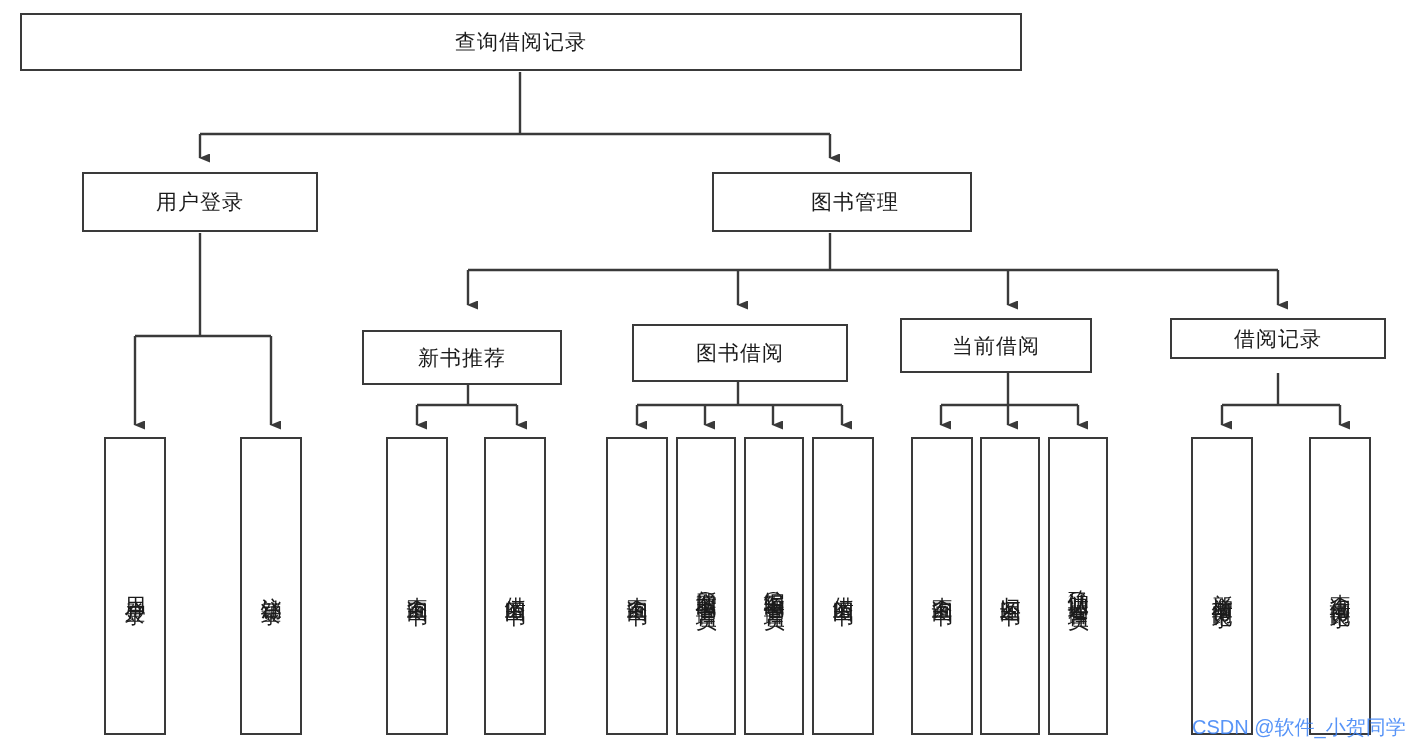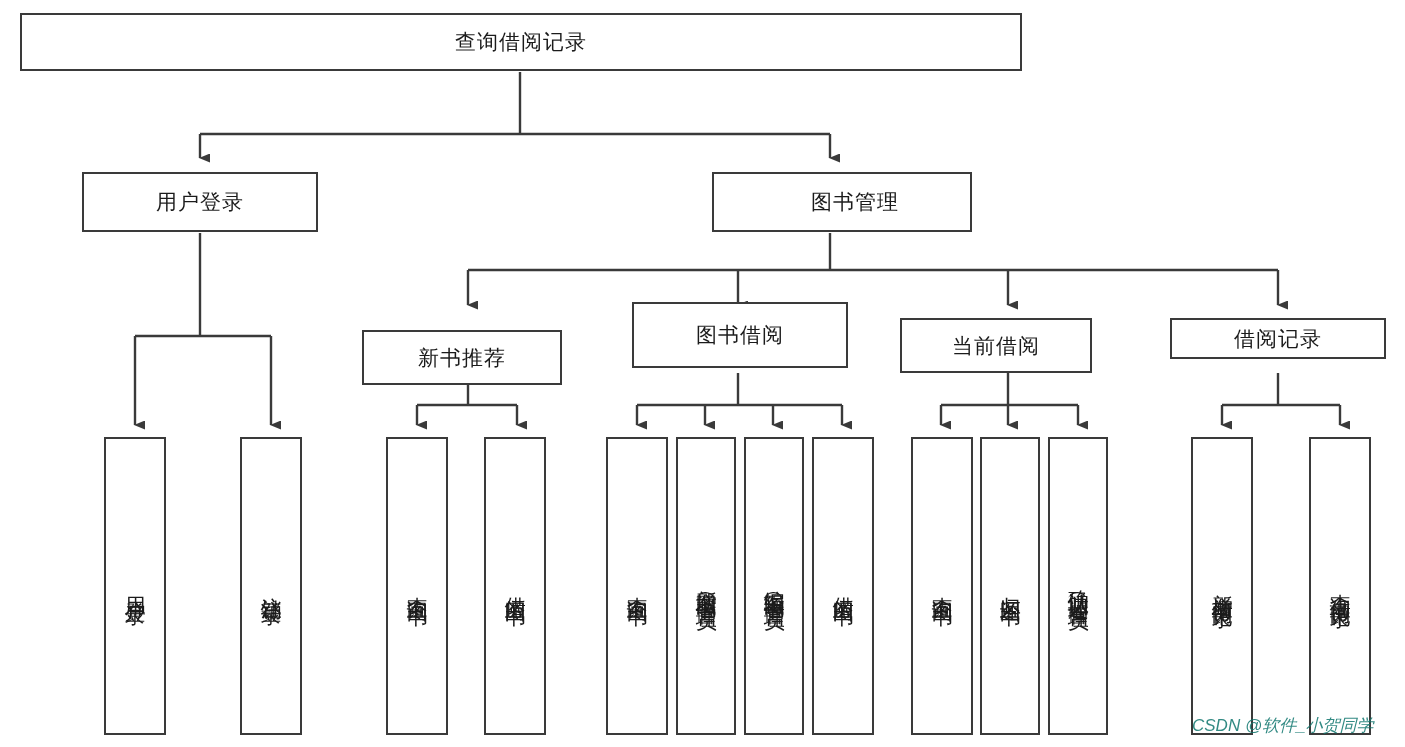--- a/index.html
+++ b/index.html
@@ -50,27 +50,26 @@
   }
   .node-v .vlabel {
     writing-mode: vertical-rl;
     text-orientation: upright;
     white-space: nowrap;
     display: block;
     letter-spacing: 3px;
   }
   .watermark {
     position: absolute;
-    font-size: 17px;
-    color: #0f766e;
+    font-size: 20px;
+    color: #3b82f6;
     opacity: 0.85;
     white-space: nowrap;
     z-index: 5;
     font-family: "Liberation Sans", "DejaVu Sans", sans-serif;
-    font-style: italic;
   }
 </style>
 </head>
 <body>
 
 <div id="diagram-root">
 
   <svg id="edges-layer" viewBox="0 0 1405 747" xmlns="http://www.w3.org/2000/svg">
     <defs>
       <marker id="arrowhead" markerWidth="9" markerHeight="11" refX="4.5" refY="10" orient="auto" markerUnits="userSpaceOnUse">
@@ -131,21 +130,21 @@
   </div>
 
   <div class="node node-h" style="left:712px; top:172px; width:260px; height:60px;padding-left:26px;">
     <span>图书管理</span>
   </div>
 
   <div class="node node-h" style="left:362px; top:322px; width:200px; height:55px;margin-top:8px;">
     <span>新书推荐</span>
   </div>
 
-  <div class="node node-h" style="left:632px; top:302px; width:216px; height:66px;">
+  <div class="node node-h" style="left:632px; top:324px; width:216px; height:58px;">
     <span>图书借阅</span>
   </div>
 
   <div class="node node-h" style="left:900px; top:318px; width:192px; height:55px;">
     <span>当前借阅</span>
   </div>
 
   <div class="node node-h" style="left:1170px; top:318px; width:216px; height:41px;">
     <span>借阅记录</span>
   </div>

